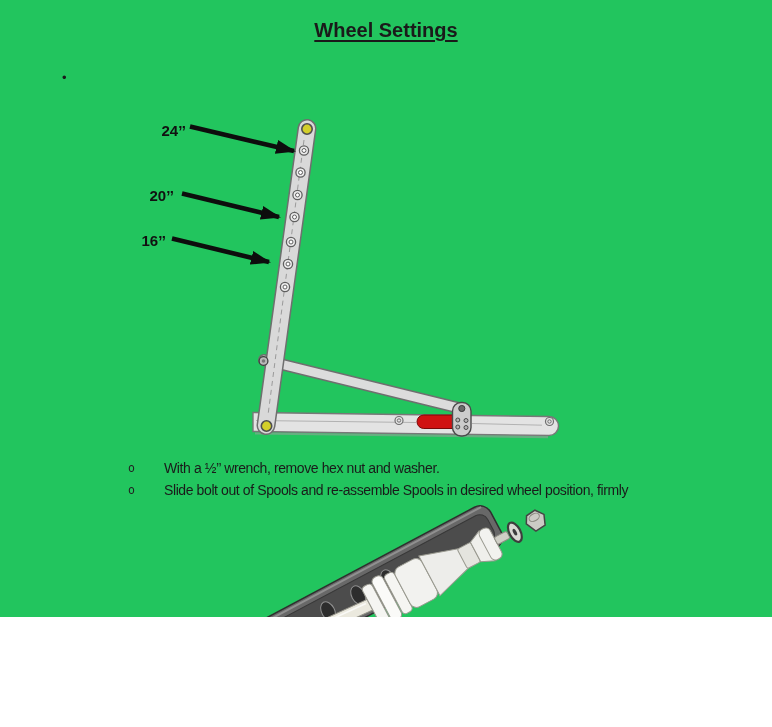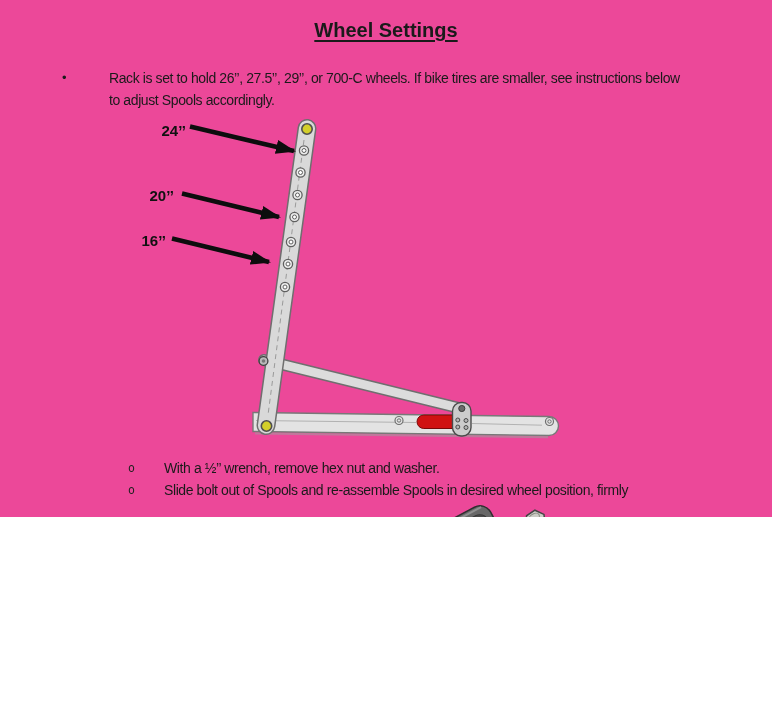--- a/index.html
+++ b/index.html
@@ -1,17 +1,17 @@
 <!DOCTYPE html>
 <html><head>
 <meta charset="utf-8">
 <style>
   html,body{margin:0;padding:0;background:#ffffff;}
   #page{
-    position:relative;width:772px;height:517px;background:#ec4899;overflow:hidden;
+    position:relative;width:772px;height:617px;background:#22c55e;overflow:hidden;
     font-family:"Liberation Sans",sans-serif;color:#1a1a1a;
   }
   .title{
     position:absolute;top:19px;left:0;width:772px;text-align:center;
     font-size:20px;font-weight:700;
   }
   .title span{text-decoration:underline;text-underline-offset:3px;text-decoration-thickness:2px;}
   .intro{
     position:absolute;top:67px;left:58px;width:668px;display:flex;
     font-size:14px;letter-spacing:-0.4px;line-height:22px;
@@ -34,24 +34,20 @@
 <body>
 
 <div id="page">
 
   <div class="title">
     <span>Wheel Settings</span>
   </div>
 
   <div class="intro">
     <div class="marker">•</div>
-    <div>
-      <div>Rack is set to hold 26’’, 27.5’’, 29’’, or 700-C wheels. If bike tires are smaller, see instructions below</div>
-      <div>to adjust Spools accordingly.</div>
-    </div>
   </div>
 
   <svg id="diagram-svg" viewBox="0 0 772 460">
     <defs>
       <marker id="ah" markerUnits="userSpaceOnUse" markerWidth="22" markerHeight="18" refX="18" refY="8" orient="auto">
         <path d="M0,1 L20,8 L0,15 Z" fill="#0d0d0d"></path>
       </marker>
     </defs>
 
     <path d="M253,412.5 L549,416.5 A9.5,9.5 0 0 1 549,435.5 L253,431.5 Z" fill="#e3e3e3" stroke="#787878" stroke-width="1.4"></path>

